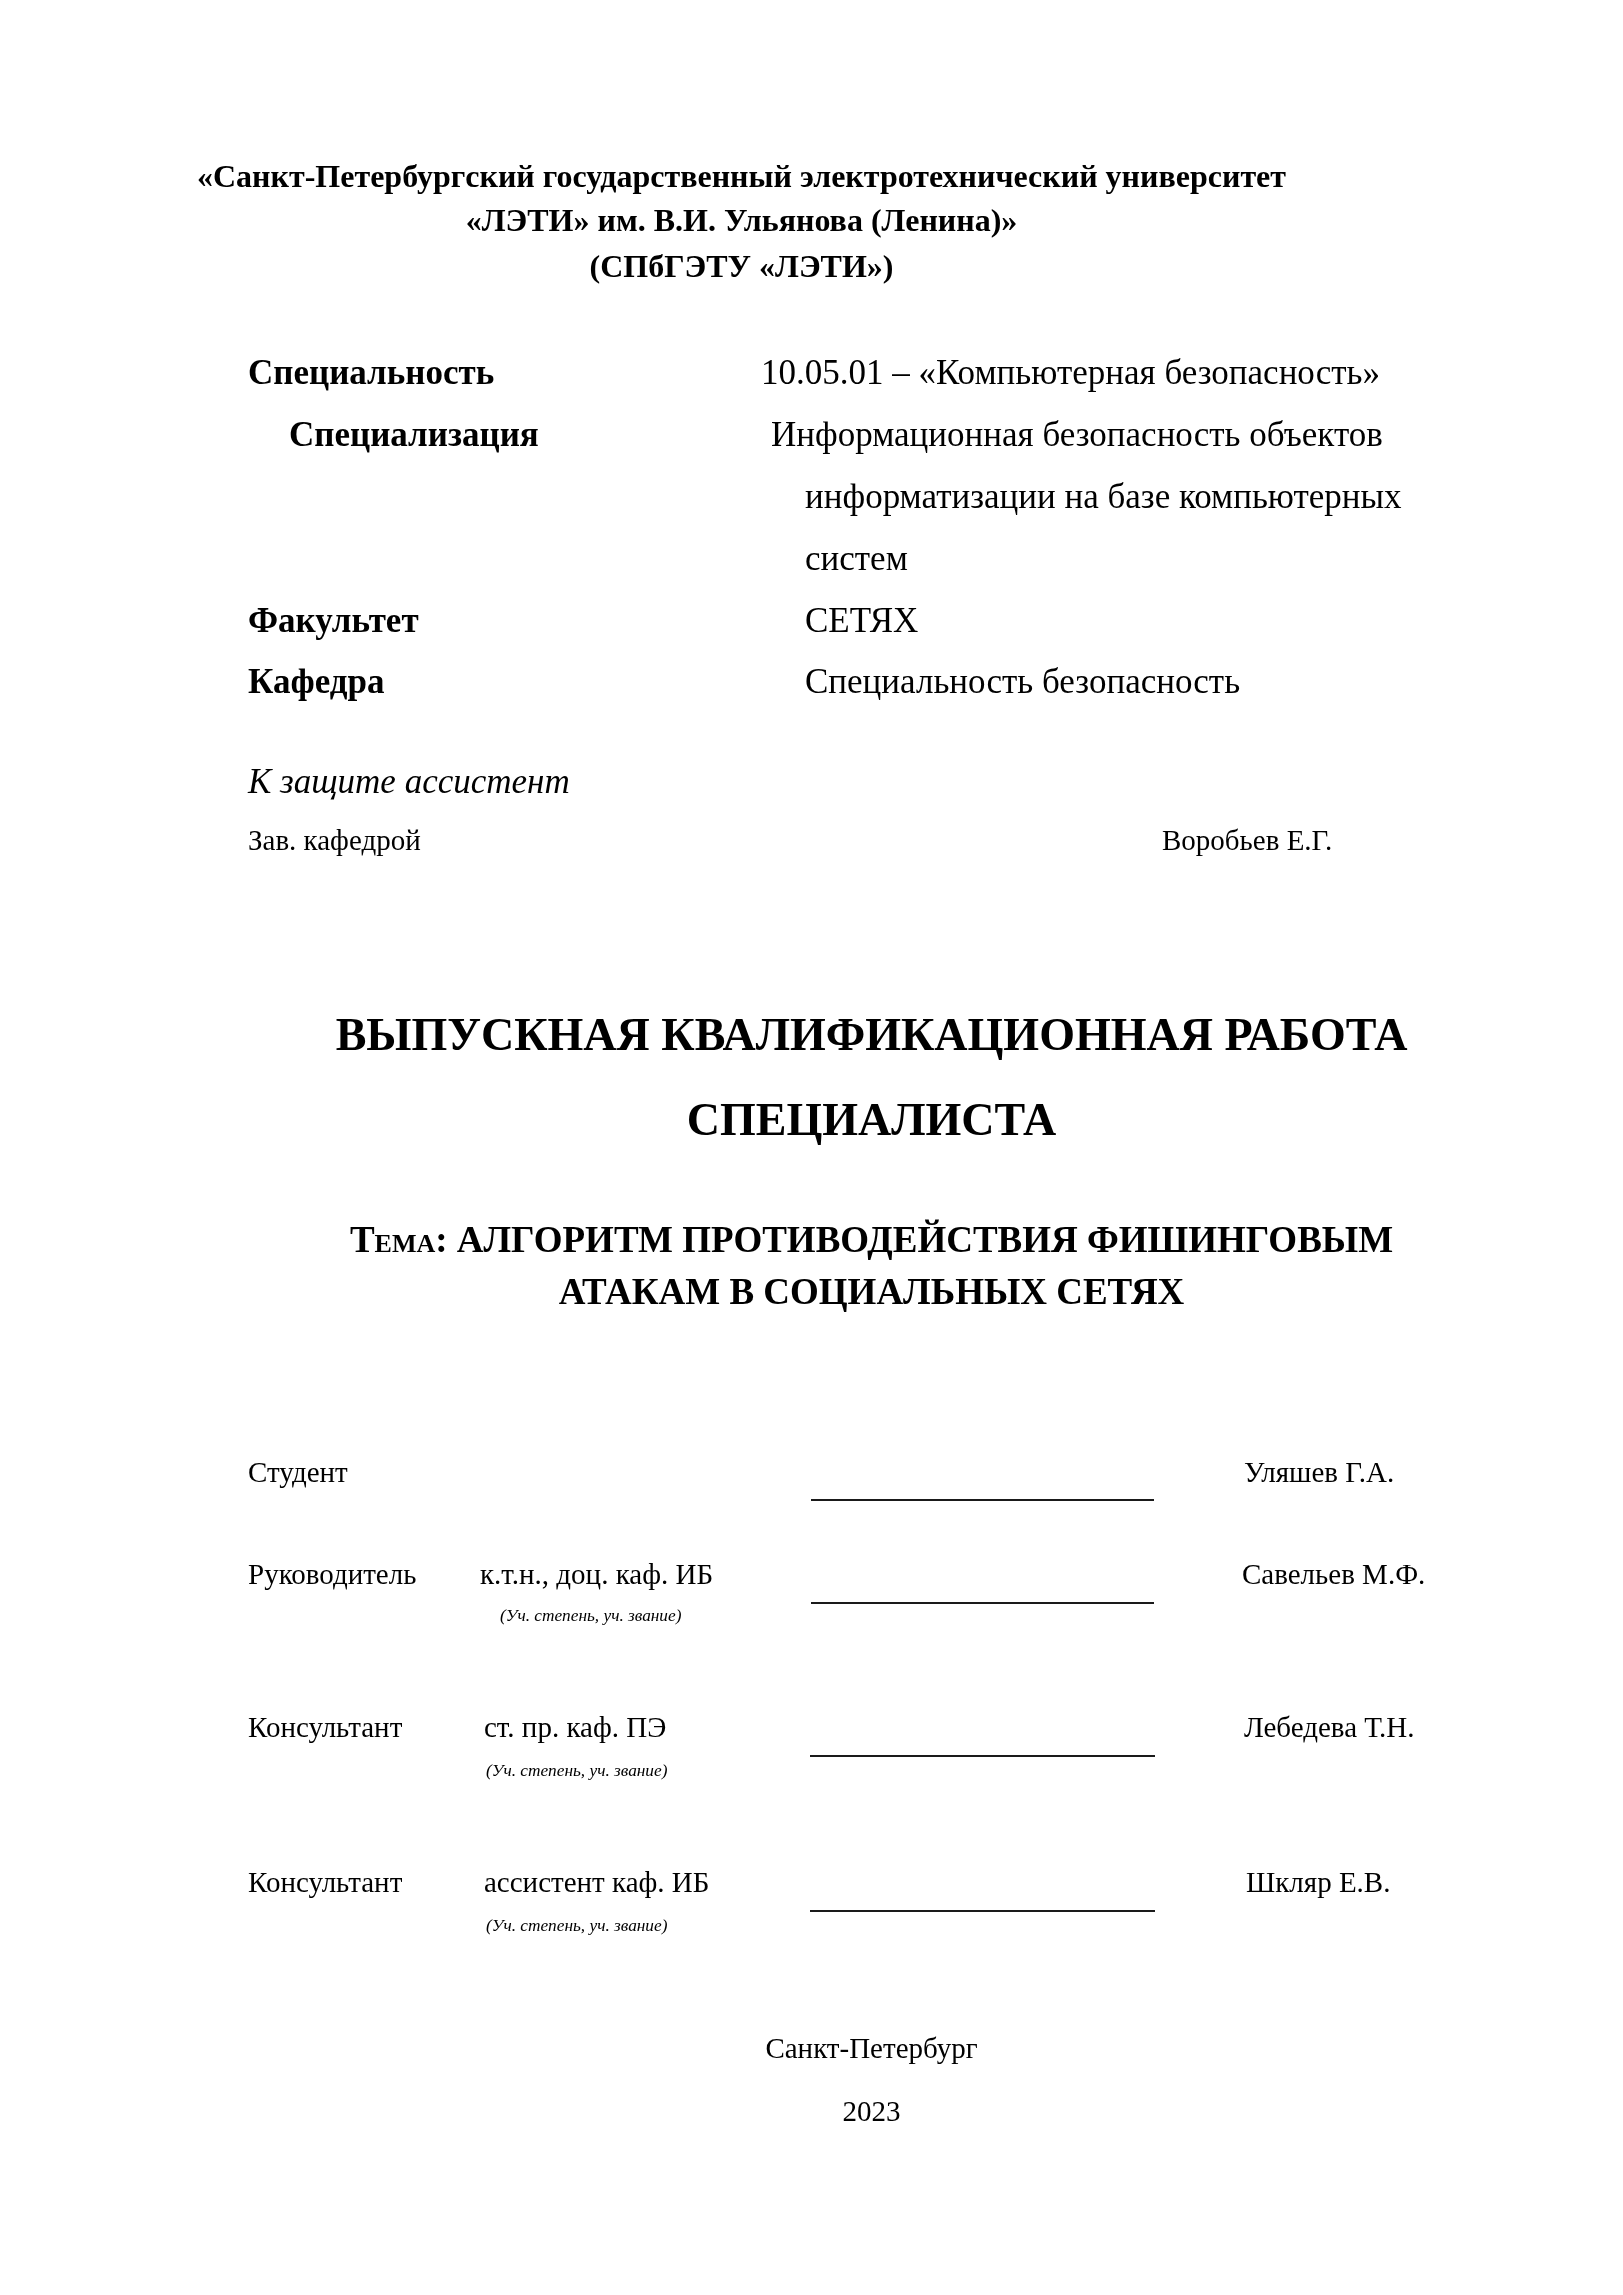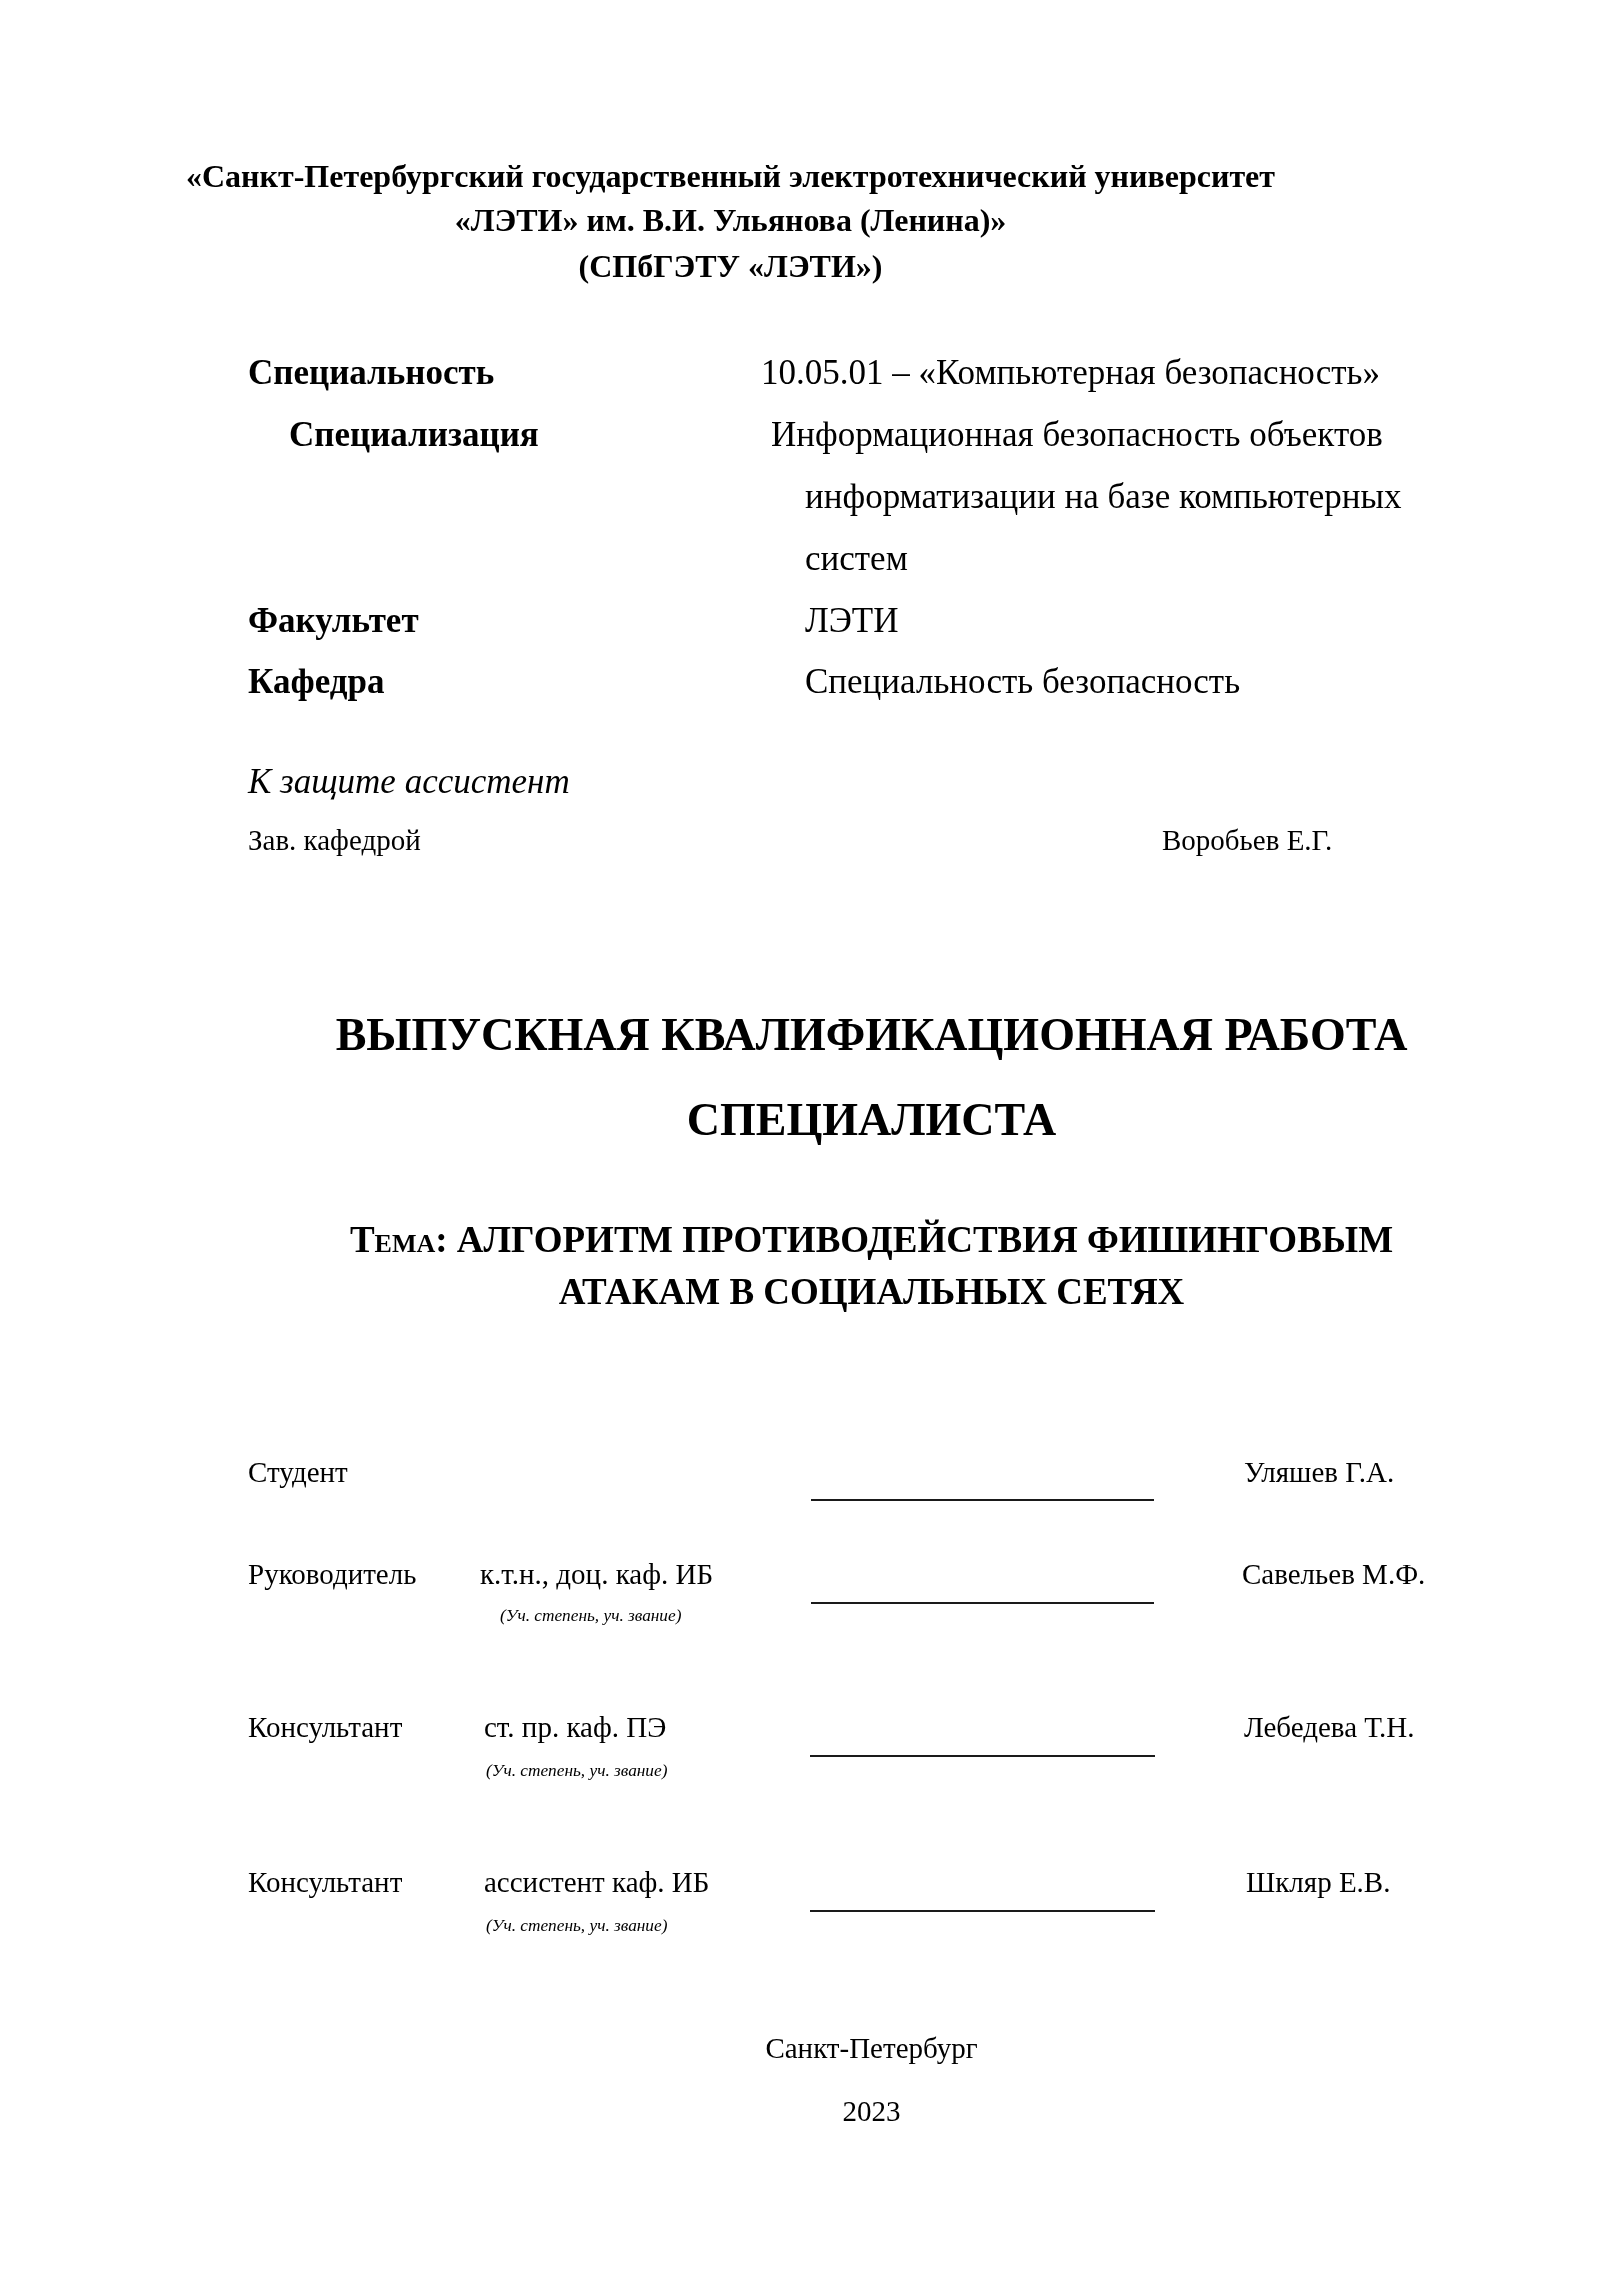--- a/index.html
+++ b/index.html
@@ -1,19 +1,19 @@
 <!DOCTYPE html>
 <html style="font-size:12.6px"><head>
 <meta charset="utf-8">
 <style>
   html, body { margin: 0; padding: 0; background: #ffffff; }
   body { width: 1623px; height: 2295px; position: relative; overflow: hidden;
          font-family: "Liberation Serif", "DejaVu Serif", serif; color: #000; }
   .abs { position: absolute; white-space: nowrap; }
-  .center { position: absolute; left: 5px; width: 1451px; text-align: center; white-space: nowrap; }
+  .center { position: absolute; left: 16px; width: 1451px; text-align: center; white-space: nowrap; }
   .uni { font-size: 32px; font-weight: bold; line-height: 38px; }
   .spec-label { font-size: 35px; font-weight: bold; }
   .spec-value { font-size: 35px; }
   .normal44 { font-size: 29px; }
   .italic44 { font-size: 35px; font-style: italic; }
   .title { font-size: 46px; font-weight: bold; }
   .topic { font-size: 37px; font-weight: bold; }
   .topic .sc { font-variant: small-caps; }
   .hint { font-size: 17.3px; font-style: italic; }
   .sig-line { position: absolute; height: 2.4px; background: #1a1a1a; }
@@ -28,21 +28,21 @@
 <div>
   <div class="abs spec-label" style="left:248px; top:353px;">Специальность</div>
   <div class="abs spec-value" style="left:761px; top:353px;">10.05.01 – «Компьютерная безопасность»</div>
 
   <div class="abs spec-label" style="left:248px; top:415px;margin-left:41px;">Специализация</div>
   <div class="abs spec-value" style="left:771px; top:415px;">Информационная безопасность объектов</div>
   <div class="abs spec-value" style="left:805px; top:477px;">информатизации на базе компьютерных</div>
   <div class="abs spec-value" style="left:805px; top:539px;">систем</div>
 
   <div class="abs spec-label" style="left:248px; top:601px;">Факультет</div>
-  <div class="abs spec-value" style="left:805px; top:601px;">ЛЭТИ</div>
+  <div class="abs spec-value" style="left:805px; top:601px;">СЕТЯХ</div>
 
   <div class="abs spec-label" style="left:248px; top:662px;">Кафедра</div>
   <div class="abs spec-value" style="left:805px; top:662px;">Специальность безопасность</div>
 </div>
 
 <div class="abs italic44" style="left:248px; top:762px;">К защите ассистент</div>
 <div class="abs normal44" style="left:248px; top:824px;">Зав. кафедрой</div>
 <div class="abs normal44" style="left:1162px; top:824px;">Воробьев Е.Г.</div>
 
 <div class="abs title" style="left:0; width:1743px; text-align:center; top:1008px;">ВЫПУСКНАЯ КВАЛИФИКАЦИОННАЯ РАБОТА</div>

